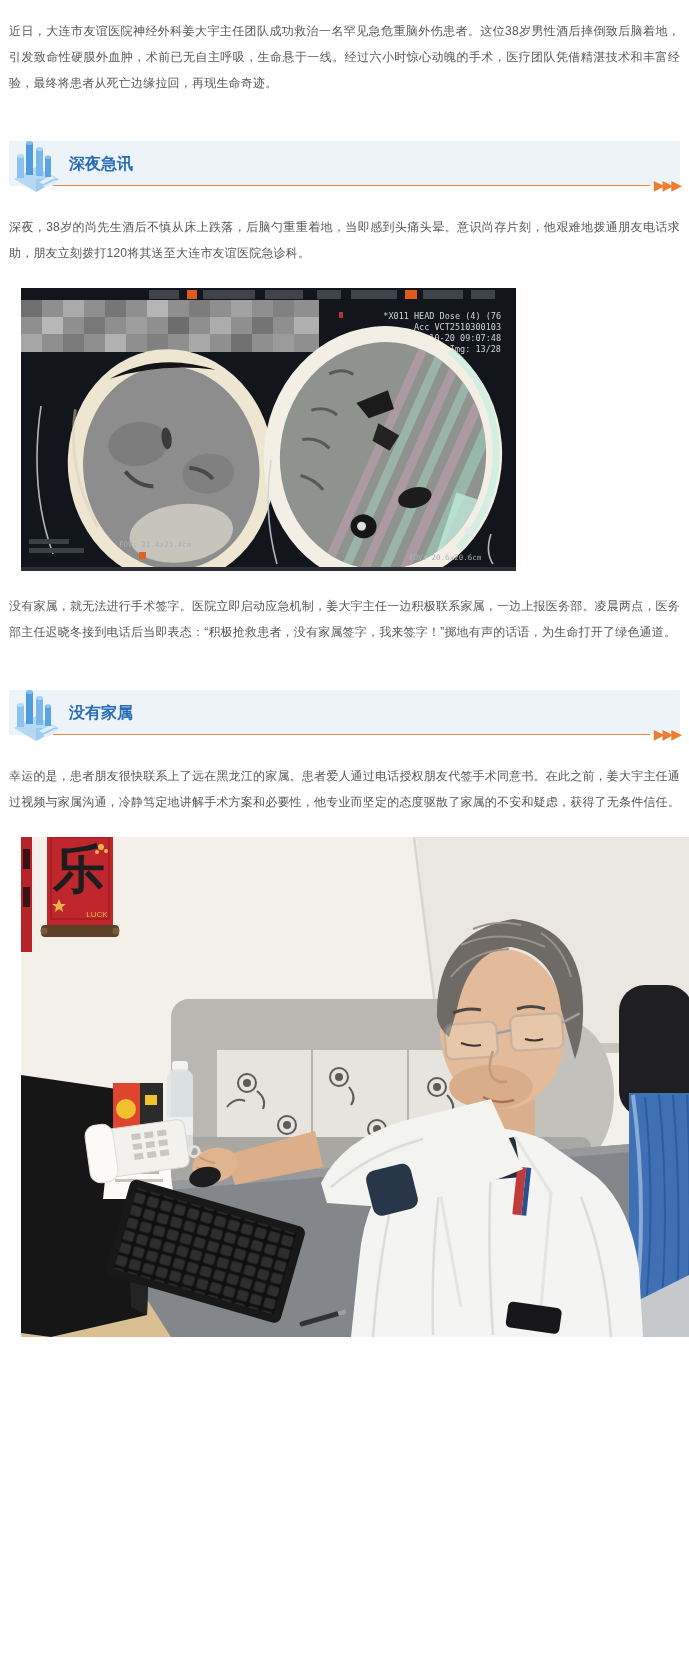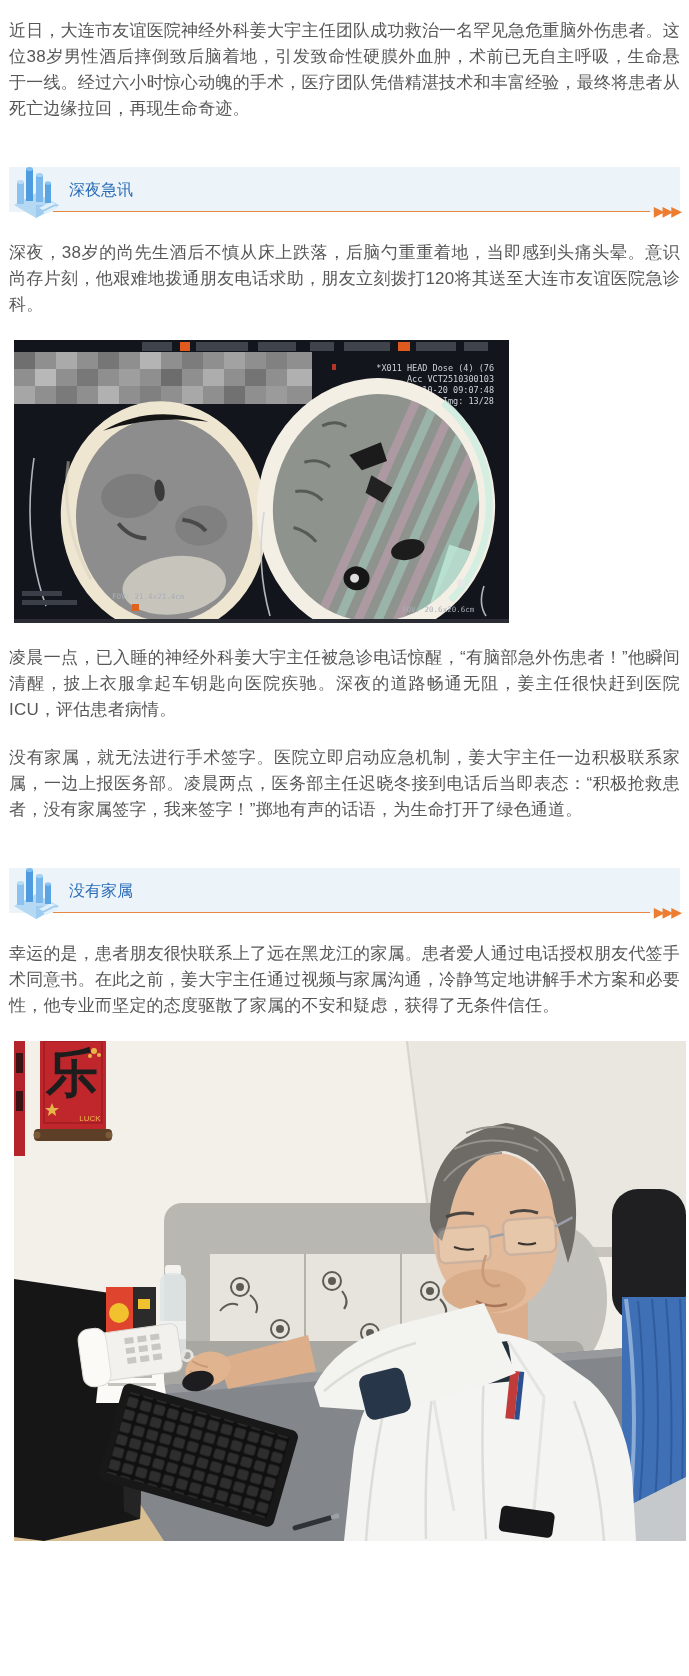--- a/index.html
+++ b/index.html
@@ -1,25 +1,25 @@
 <!DOCTYPE html>
 <html><head>
 <meta charset="utf-8">
 <style>
   html,body{margin:0;padding:0;background:#ffffff;}
   .page{width:689px;background:#fff;font-family:"Liberation Sans","DejaVu Sans",sans-serif;}
   .content{padding:18px 9px 13px 9px;}
-  p.body-text{margin:0 0 22px 0;font-size:17px;line-height:26px;color:#575757;text-align:justify;letter-spacing:.2px;}
+  p.body-text{margin:0 0 22px 0;font-size:12px;line-height:26px;color:#575757;text-align:justify;letter-spacing:.2px;}
   .section-header{position:relative;height:58px;margin:40px 0 20px 0;}
   .section-banner{position:absolute;left:0;right:0;top:5px;height:45px;background:#ecf4fa;}
   .section-icon{position:absolute;left:2px;top:0;width:50px;height:58px;}
-  .section-title{position:absolute;left:60px;top:5px;height:45px;line-height:45px;font-size:16px;font-weight:normal;color:#2b6cb7;}
+  .section-title{position:absolute;left:60px;top:5px;height:45px;line-height:45px;font-size:16px;font-weight:bold;color:#2b6cb7;}
   .section-divider{position:absolute;left:44px;right:30px;top:49px;height:1px;background:#e8873f;}
   .section-arrows{position:absolute;right:0;top:42px;font-size:14px;letter-spacing:-2px;color:#ed7d31;line-height:14px;}
-  figure{margin:0 0 22px 5px;}
+  figure{margin:0 0 22px 12px;}
   .ct-svg{display:block;width:495px;height:283px;}
   .photo-svg{display:block;width:672px;height:500px;}
 </style>
 </head>
 <body>
 
 <div class="page">
   <div class="content">
 
     <p class="body-text">近日，大连市友谊医院神经外科姜大宇主任团队成功救治一名罕见急危重脑外伤患者。这位38岁男性酒后摔倒致后脑着地，引发致命性硬膜外血肿，术前已无自主呼吸，生命悬于一线。经过六小时惊心动魄的手术，医疗团队凭借精湛技术和丰富经验，最终将患者从死亡边缘拉回，再现生命奇迹。</p>
@@ -161,21 +161,20 @@
           <rect x="8" y="251" width="40" height="5" fill="#3b3f47"></rect>
           <rect x="8" y="260" width="55" height="5" fill="#3b3f47"></rect>
           <rect x="118" y="264" width="7" height="7" fill="#df631f"></rect>
           <text x="98" y="259" font-family="DejaVu Sans Mono, monospace" font-size="7.5" fill="#a9afb8">FOV: 21.4x21.4cm</text>
           <text x="388" y="272" font-family="DejaVu Sans Mono, monospace" font-size="7.5" fill="#a9afb8">FOV: 20.6x20.6cm</text>
         </g>
         <rect x="0" y="279" width="495" height="4" fill="#2a2d34"></rect>
       </svg>
     </figure>
 
-    <p class="body-text">凌晨一点，已入睡的神经外科姜大宇主任被急诊电话惊醒，“有脑部急外伤患者！”他瞬间清醒，披上衣服拿起车钥匙向医院疾驰。深夜的道路畅通无阻，姜主任很快赶到医院ICU，评估患者病情。</p>
     <p class="body-text">没有家属，就无法进行手术签字。医院立即启动应急机制，姜大宇主任一边积极联系家属，一边上报医务部。凌晨两点，医务部主任迟晓冬接到电话后当即表态：“积极抢救患者，没有家属签字，我来签字！”掷地有声的话语，为生命打开了绿色通道。</p>
 
     <div class="section-header">
       <div class="section-banner"></div>
       <svg class="section-icon" viewBox="0 0 50 58">
         <polygon points="3,43 25,31 48,43 25,56" fill="#b6d9f3"></polygon>
         <polygon points="25,43 48,43 25,56" fill="#9ecbf0"></polygon>
         <g fill="#dff0fb">
           <polygon points="28,46 40,40 44,42 32,48"></polygon>
           <polygon points="32,50 44,44 47,46 35,52"></polygon>

